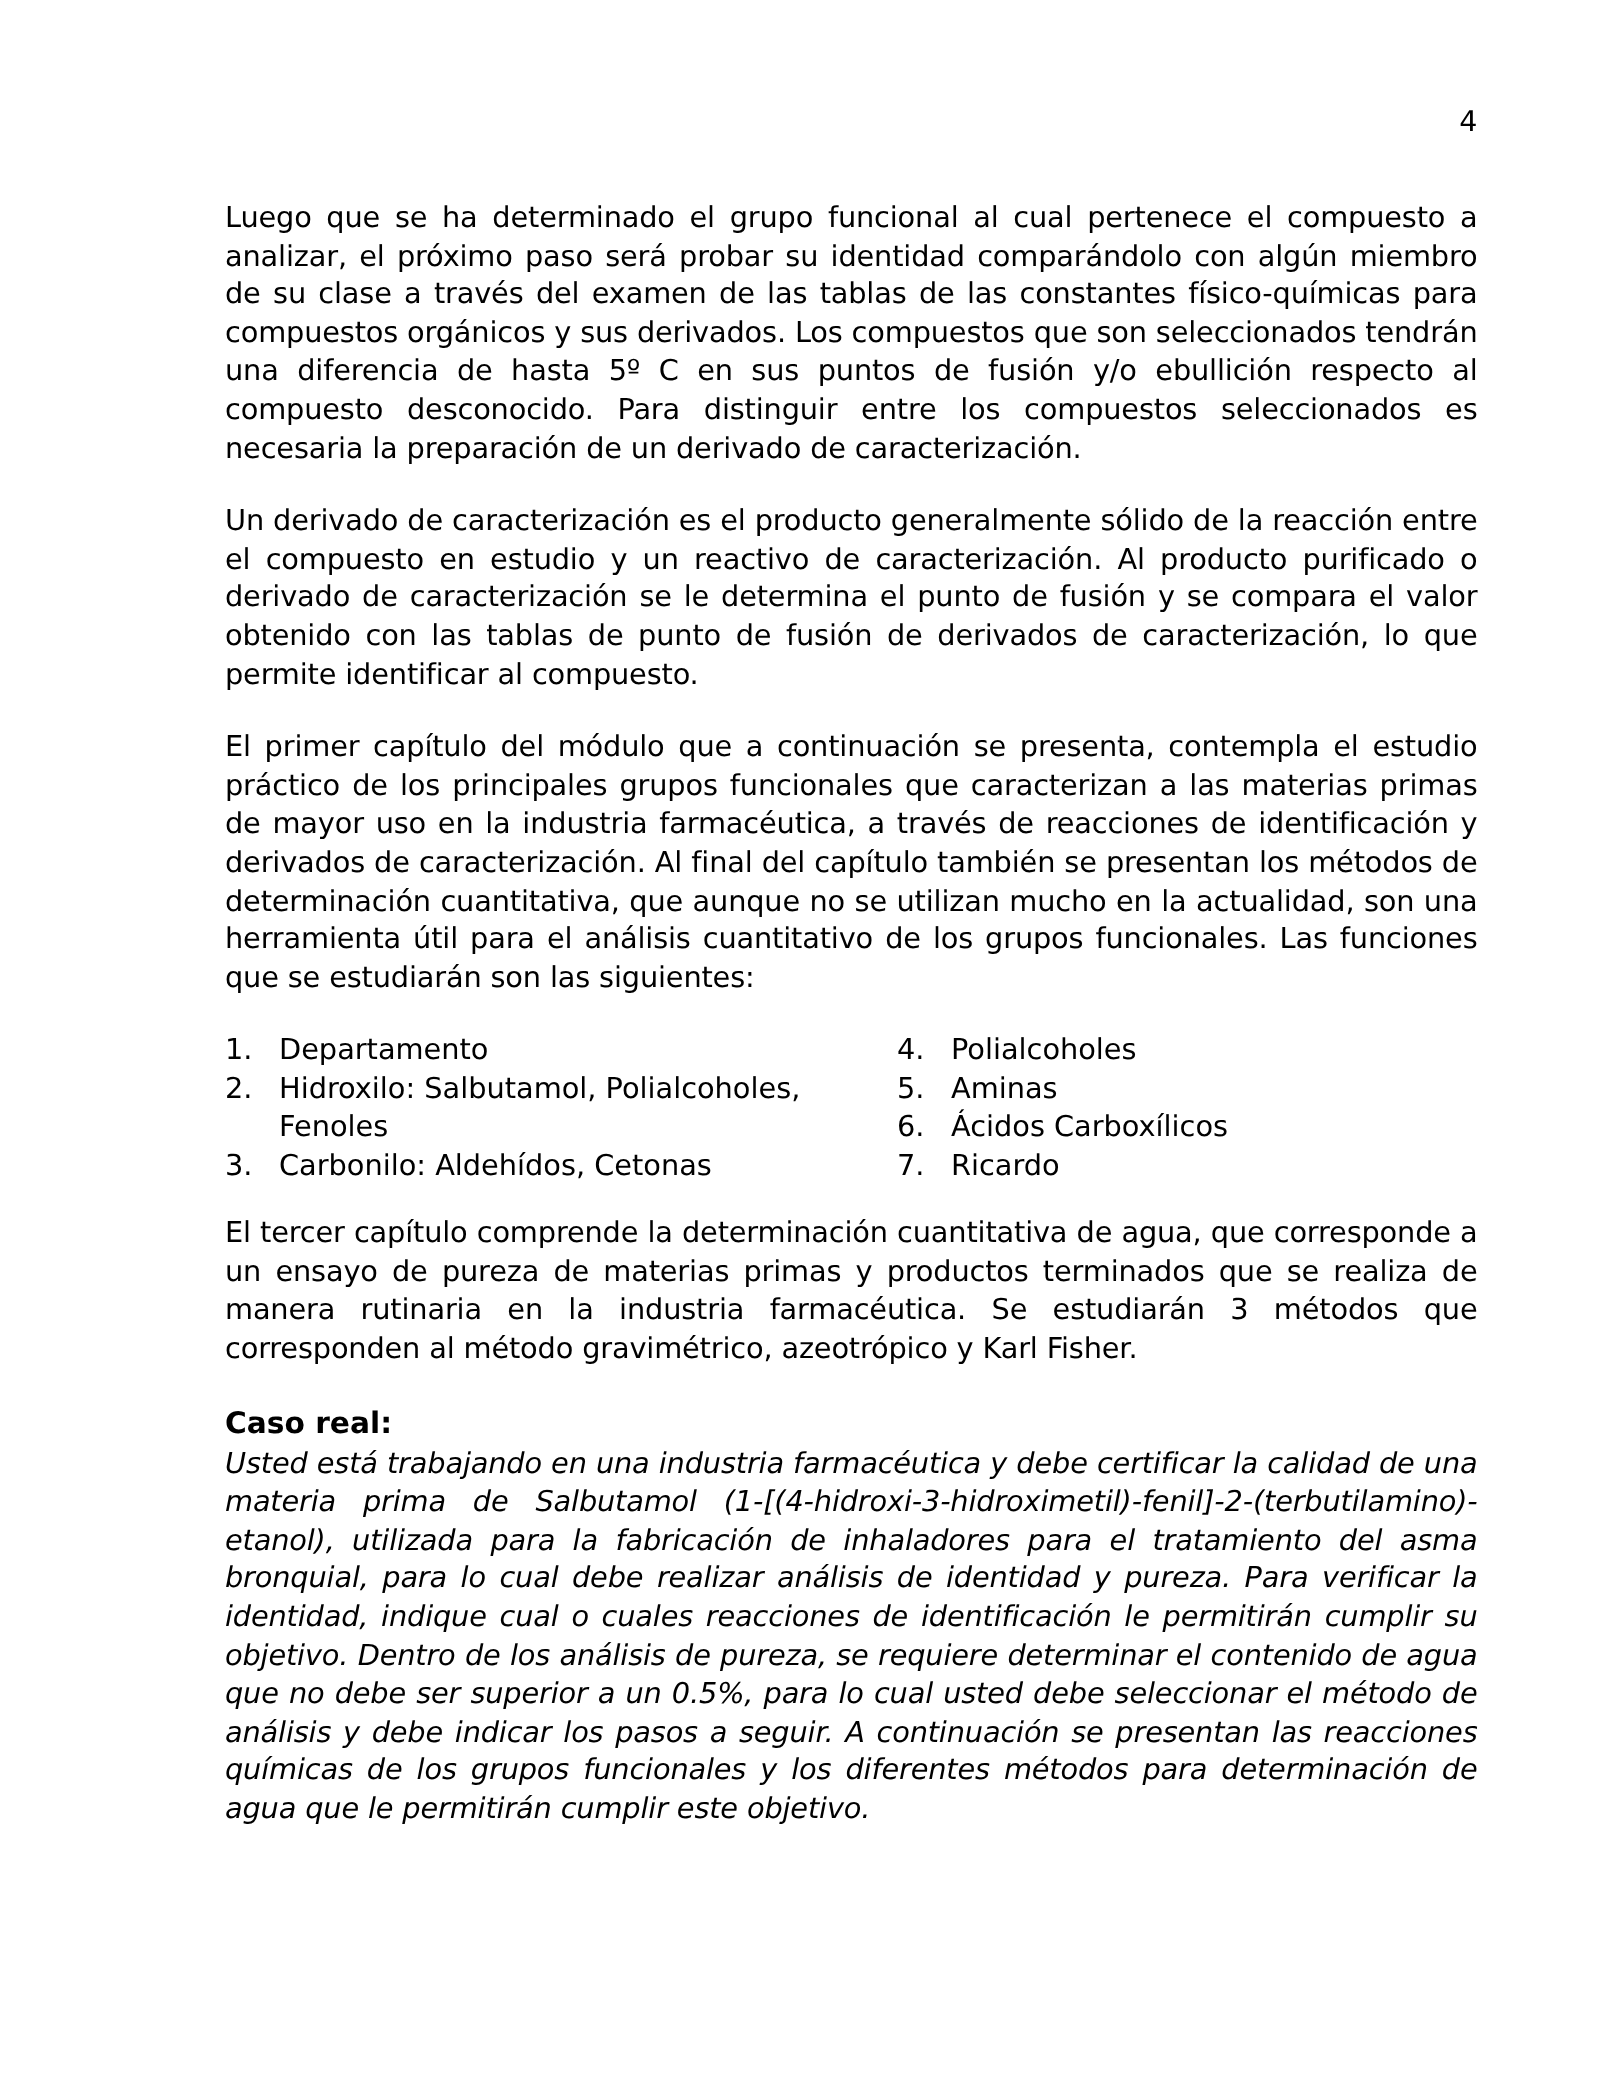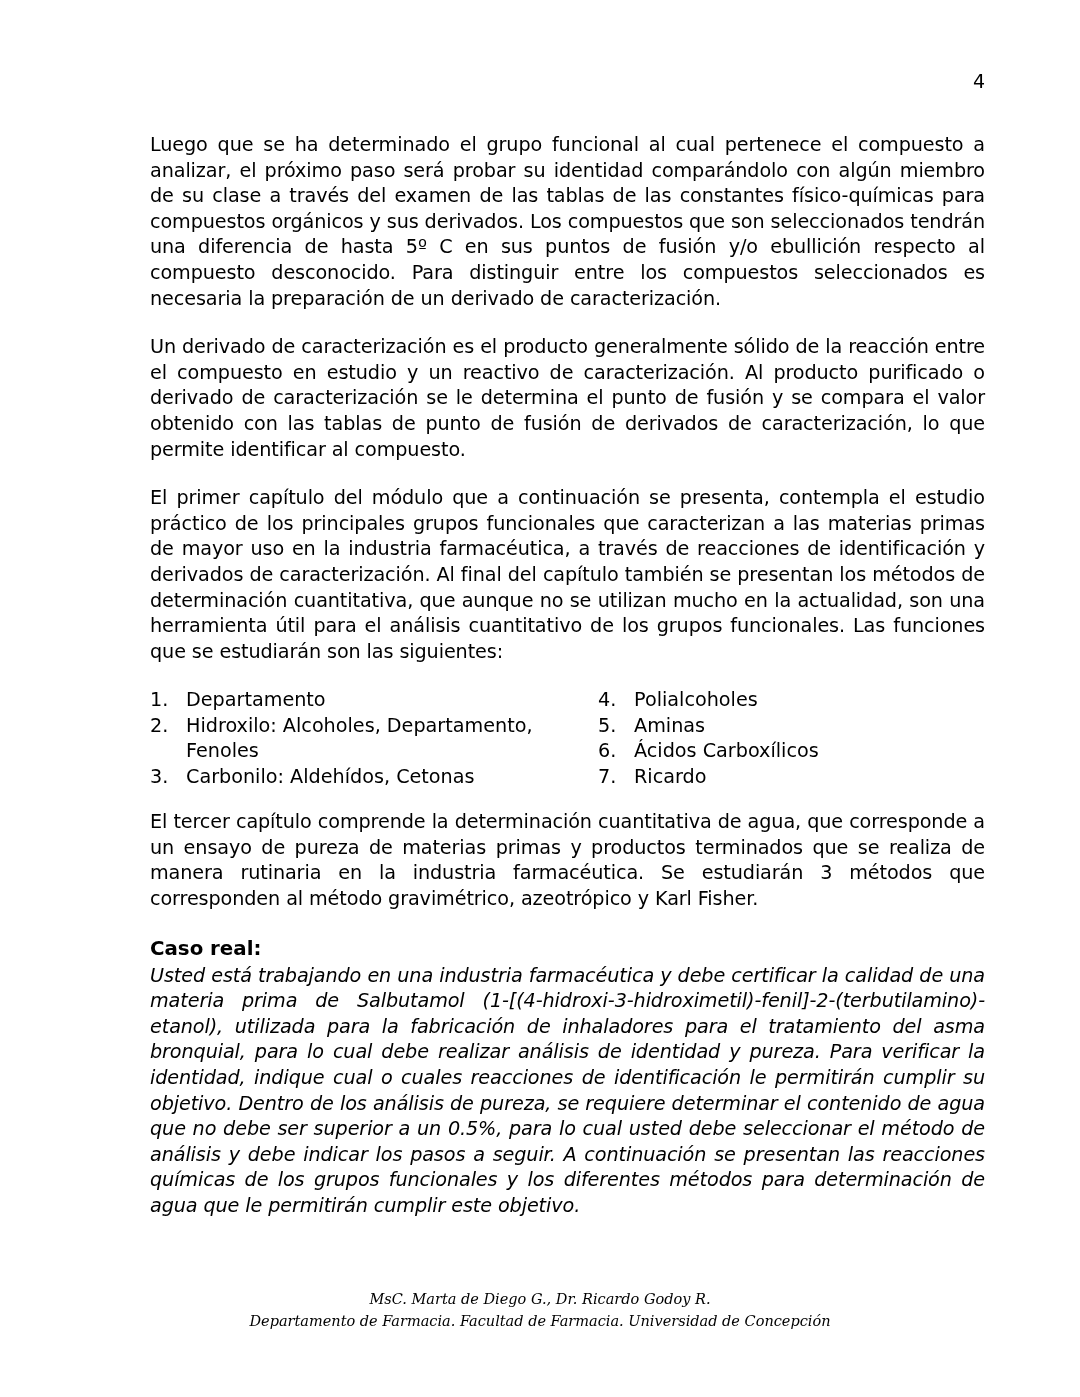--- a/index.html
+++ b/index.html
@@ -139,21 +139,21 @@
 
     <div class="list-block">
 
       <div class="list-col left">
         <div class="list-item">
           <span class="num">1.</span>
           <span class="txt">Departamento</span>
         </div>
         <div class="list-item">
           <span class="num">2.</span>
-          <span class="txt">Hidroxilo: Alcoholes, Departamento, Fenoles</span>
+          <span class="txt">Hidroxilo: Salbutamol, Polialcoholes, Fenoles</span>
         </div>
         <div class="list-item">
           <span class="num">3.</span>
           <span class="txt">Carbonilo: Aldehídos, Cetonas</span>
         </div>
       </div>
 
       <div class="list-col right">
         <div class="list-item">
           <span class="num">4.</span>
@@ -177,18 +177,14 @@
 
 
     <p class="para">El tercer capítulo comprende la determinación cuantitativa de agua, que corresponde a un ensayo de pureza de materias primas y productos terminados que se realiza de manera rutinaria en la industria farmacéutica. Se estudiarán 3 métodos que corresponden al método gravimétrico, azeotrópico y Karl Fisher.</p>
 
     <div class="caso-heading">Caso real:</div>
 
     <p class="para-italic">Usted está trabajando en una industria farmacéutica y debe certificar la calidad de una materia prima de Salbutamol (1-[(4-hidroxi-3-hidroximetil)-fenil]-2-(terbutilamino)-etanol), utilizada para la fabricación de inhaladores para el tratamiento del asma bronquial, para lo cual debe realizar análisis de identidad y pureza. Para verificar la identidad, indique cual o cuales reacciones de identificación le permitirán cumplir su objetivo. Dentro de los análisis de pureza, se requiere determinar el contenido de agua que no debe ser superior a un 0.5%, para lo cual usted debe seleccionar el método de análisis y debe indicar los pasos a seguir. A continuación se presentan las reacciones químicas de los grupos funcionales y los diferentes métodos para determinación de agua que le permitirán cumplir este objetivo.</p>
 
   </div>
 
-  <div class="footer">
-    <span class="line1">MsC.  Marta de Diego G.,  Dr. Ricardo Godoy R.</span>
-    <span class="line2">Departamento de Farmacia. Facultad de Farmacia. Universidad de Concepción</span>
-  </div>
 
 </div>
 
 </body></html>

